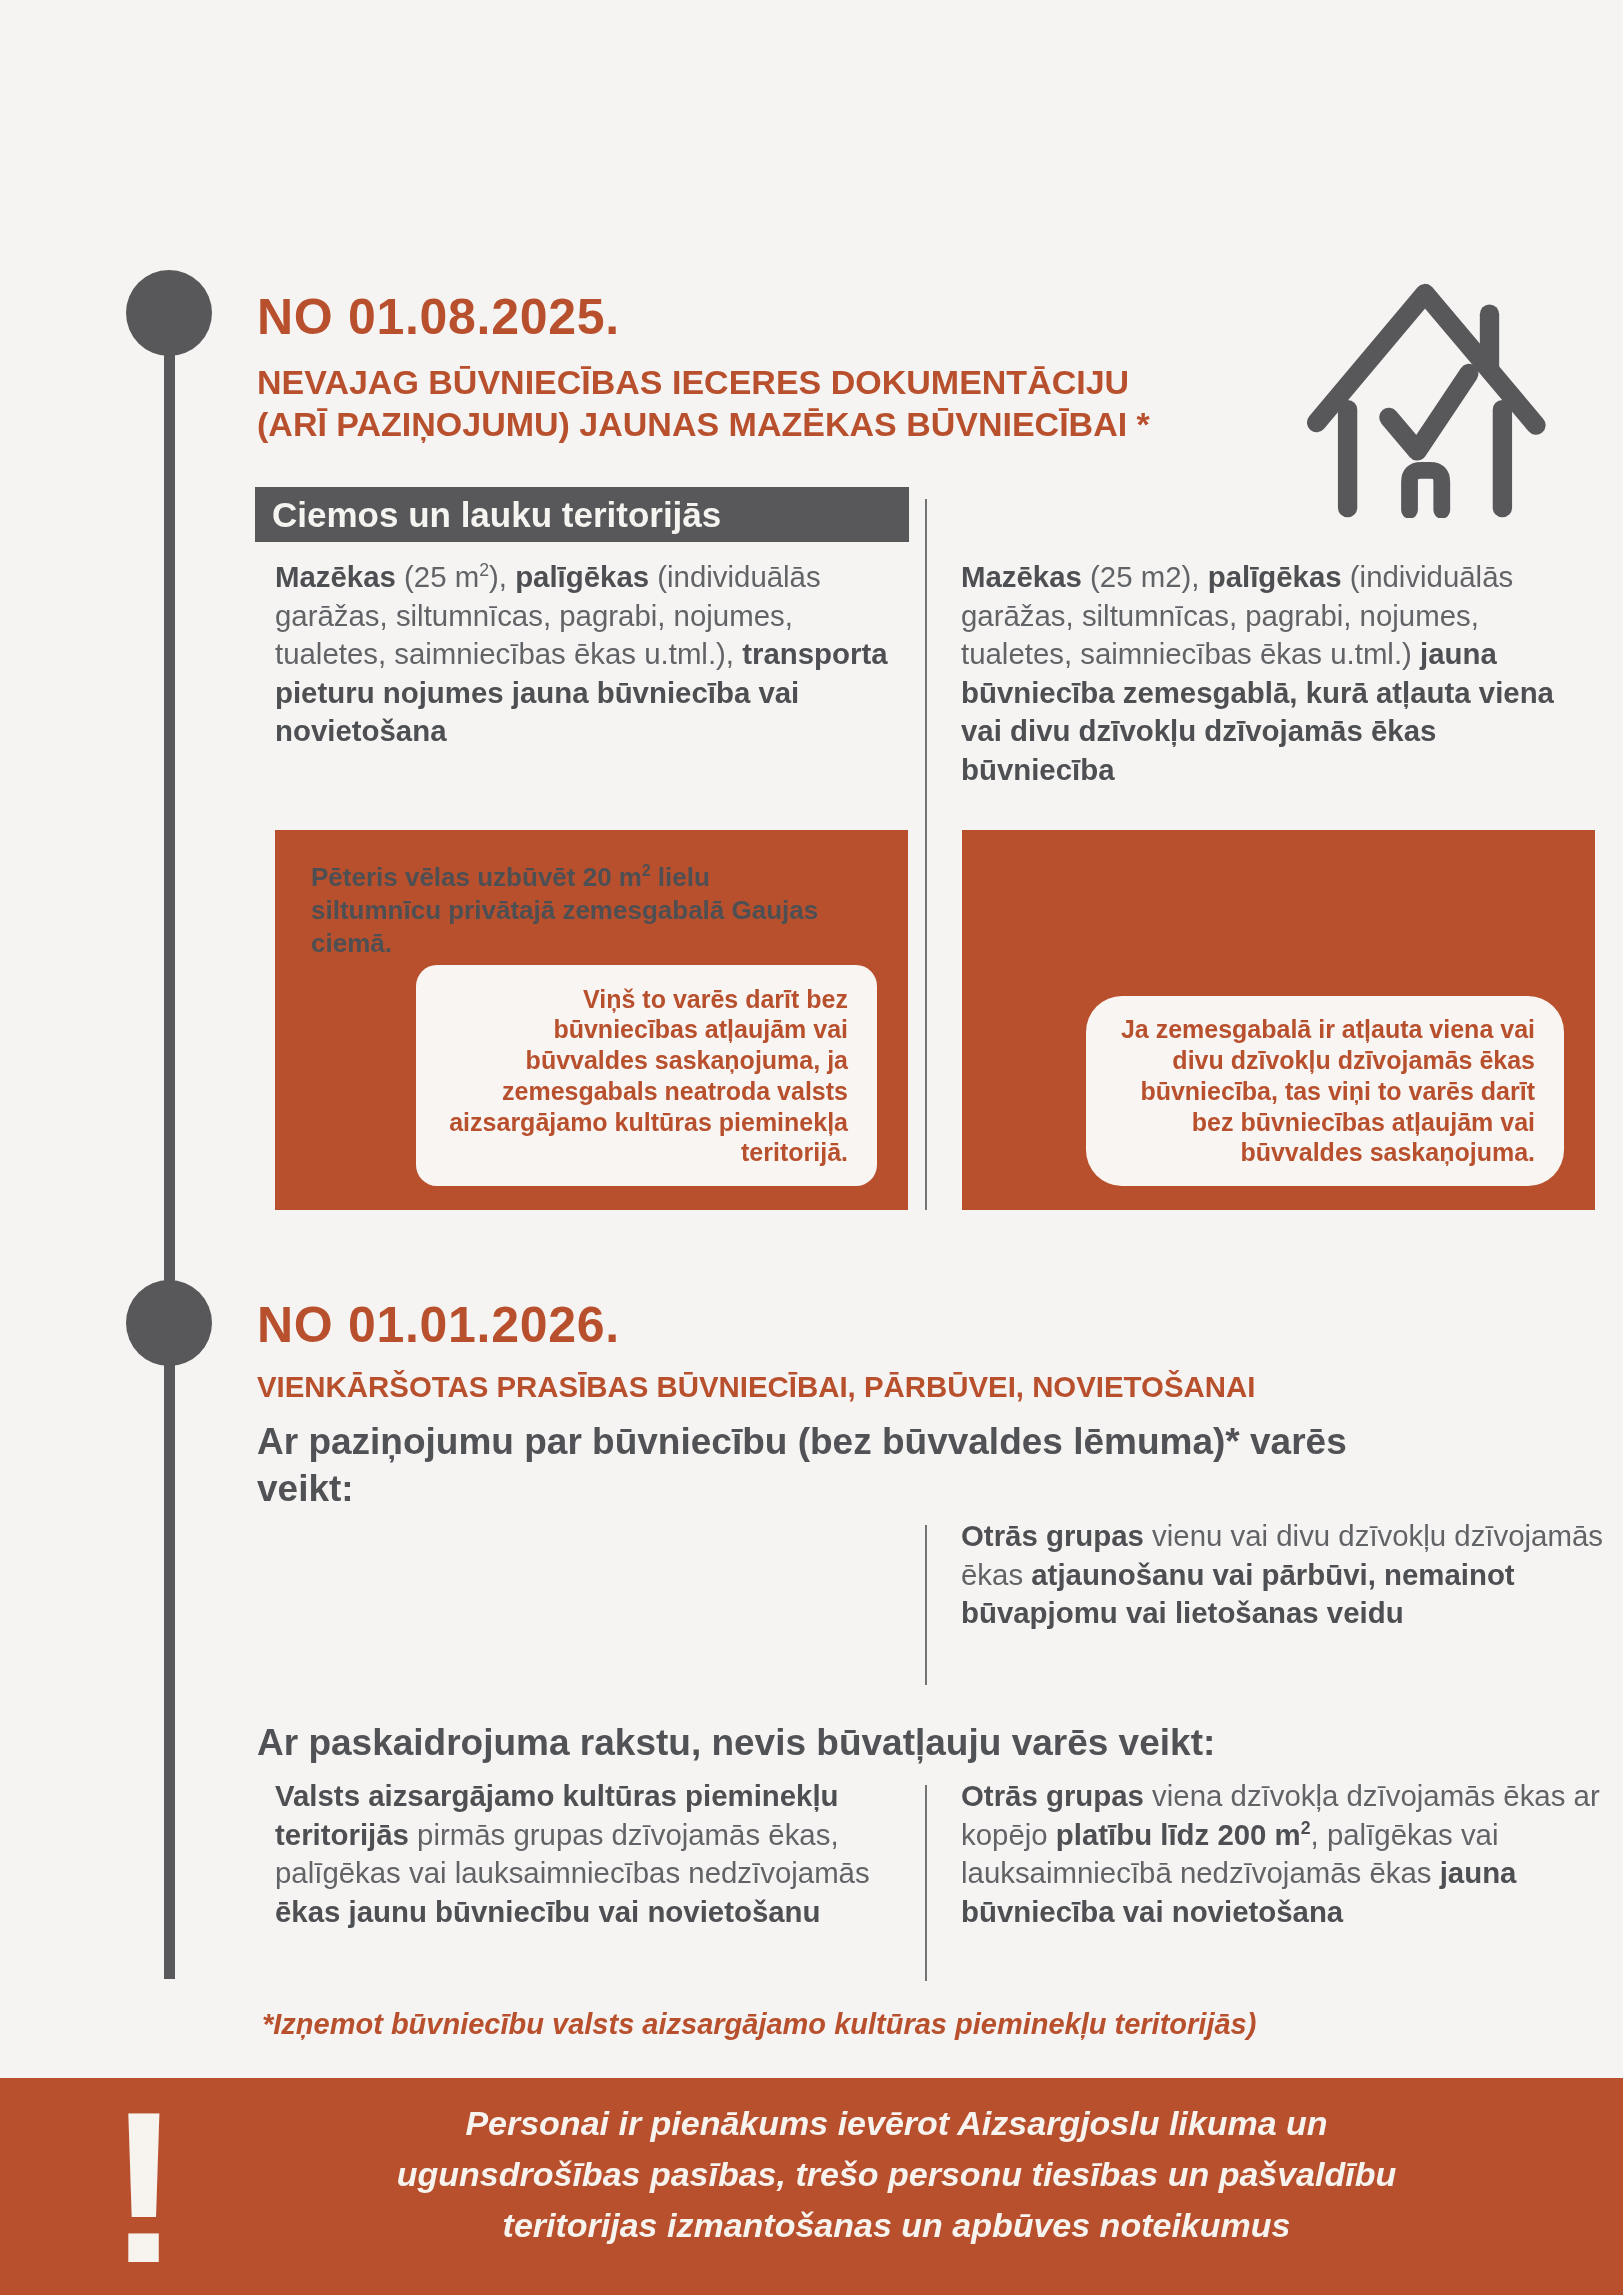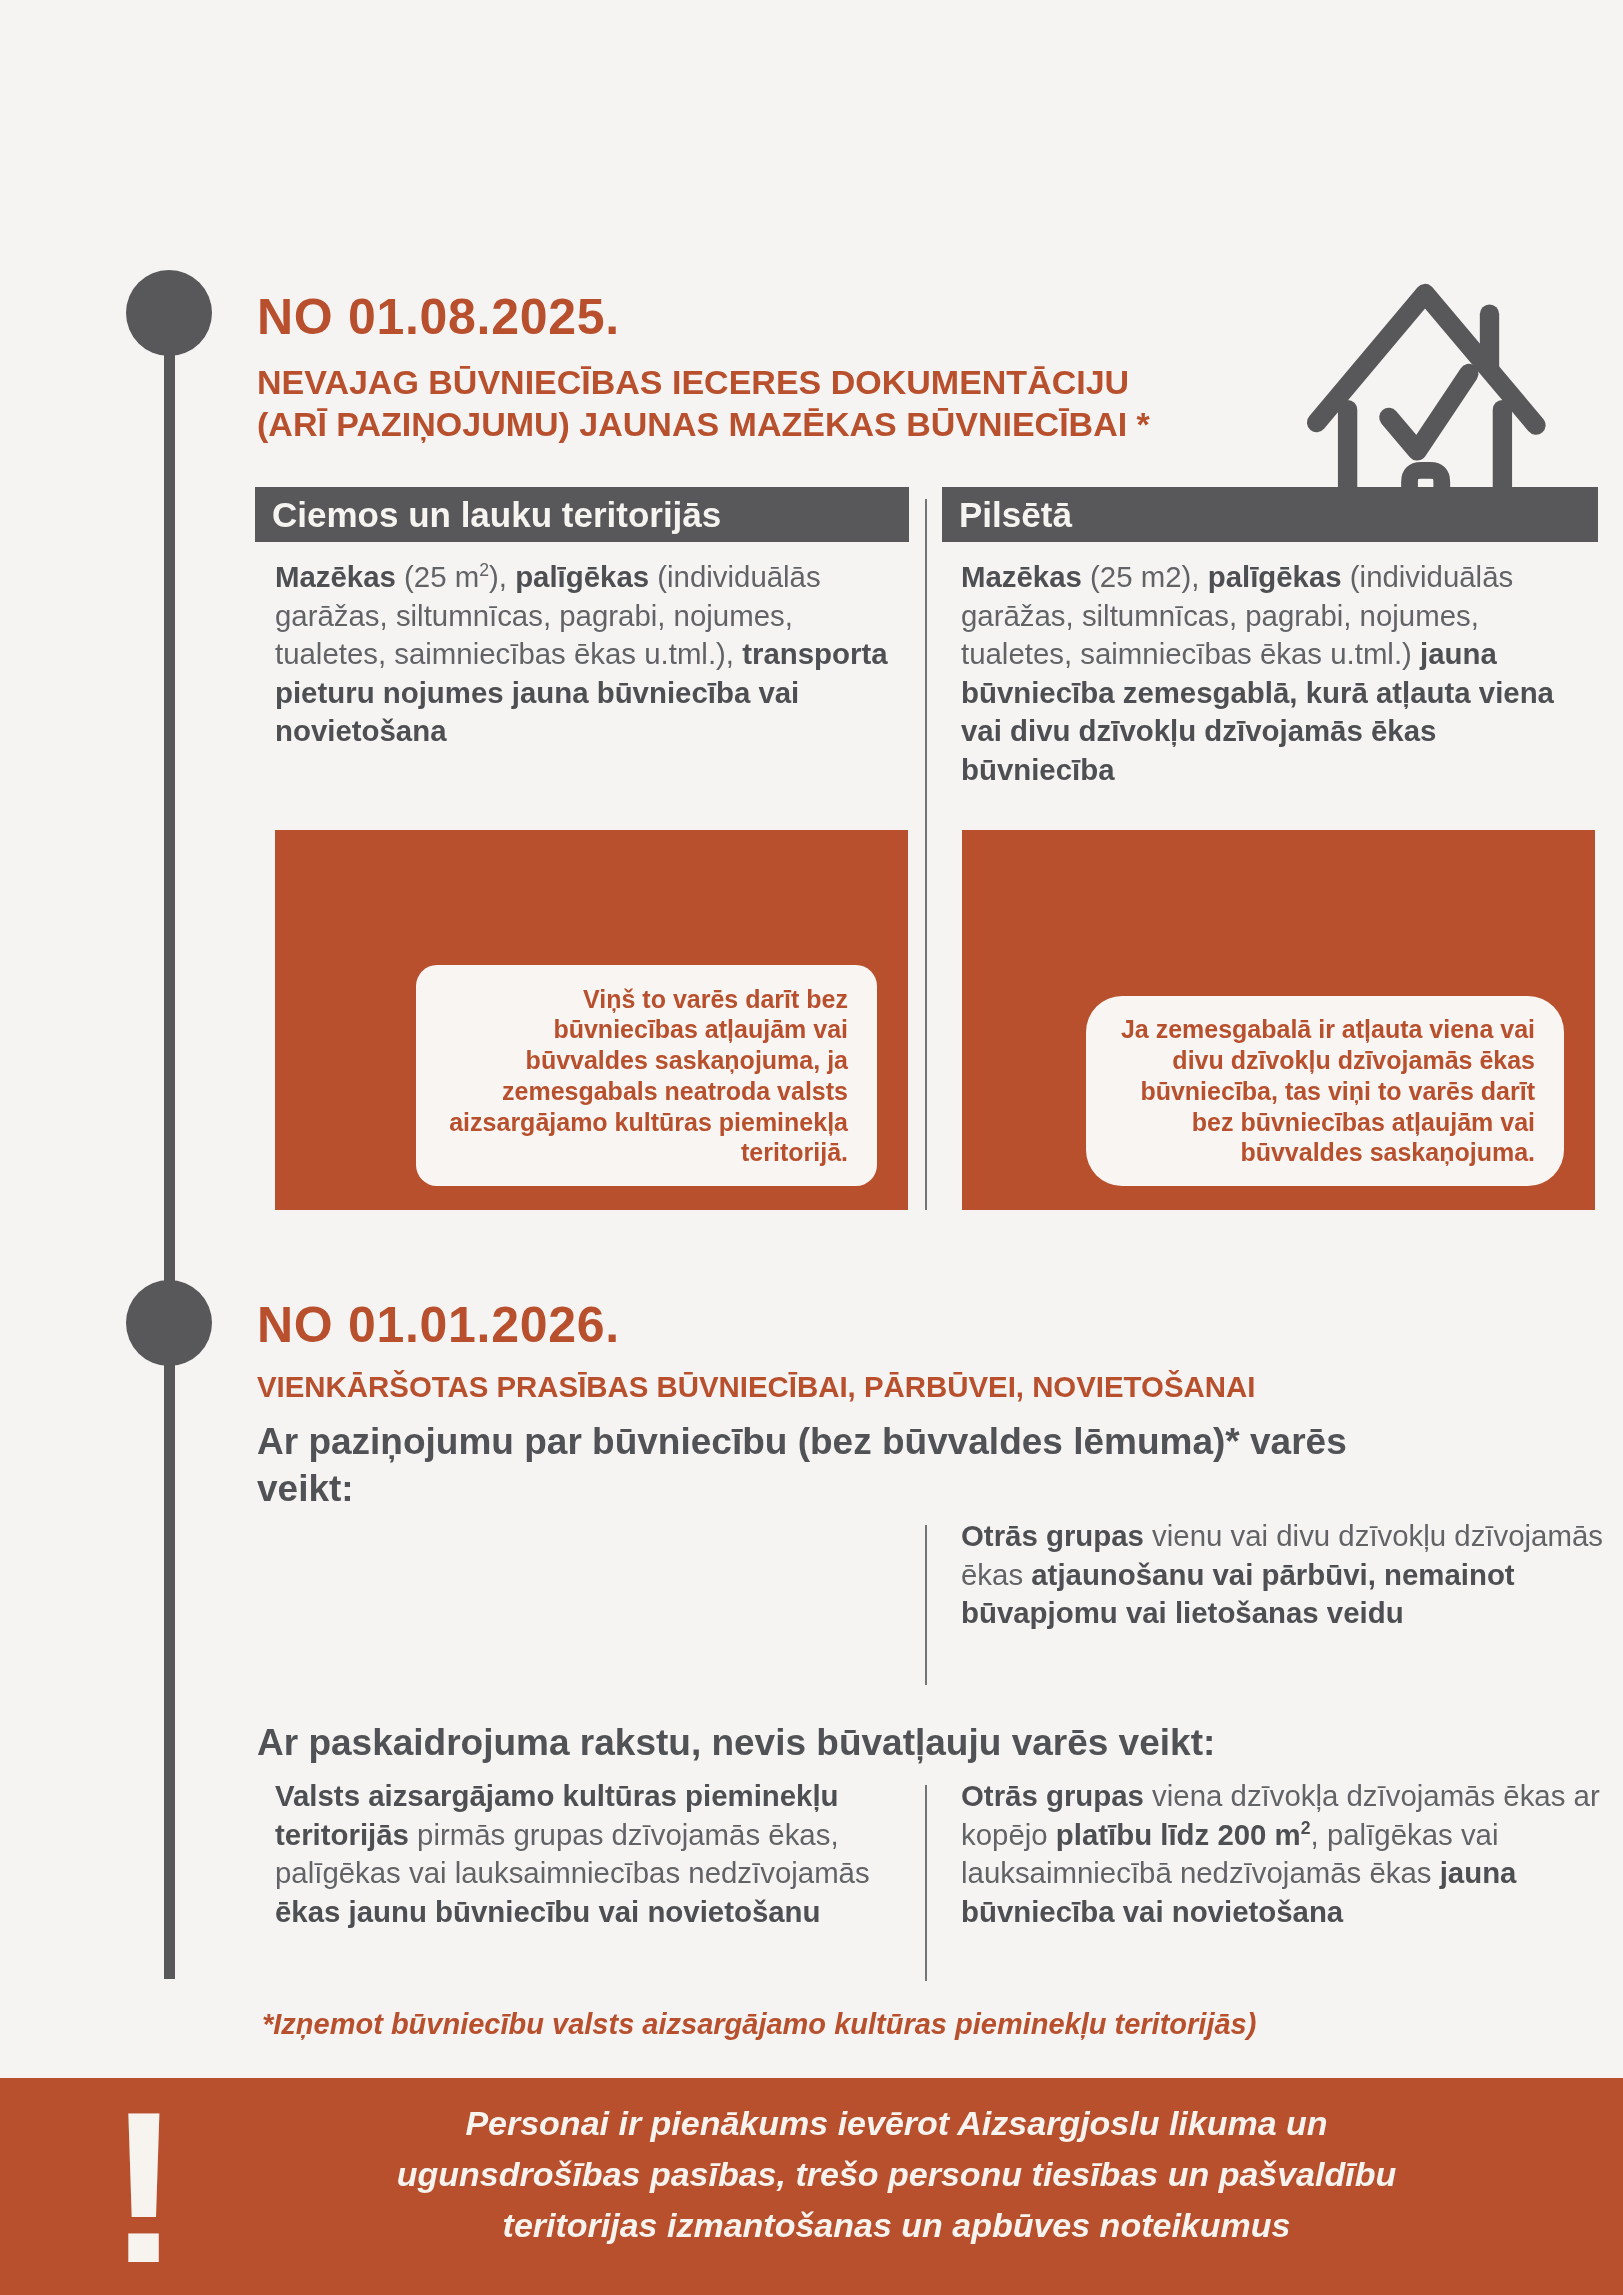--- a/index.html
+++ b/index.html
@@ -82,30 +82,28 @@
       <path d="M20 58 L20 96"></path>
       <path d="M80 58 L80 96"></path>
       <path d="M36 61 L47 74 L67 44"></path>
       <path d="M44 97 L44 86 Q44 81.5 48.5 81.5 L52 81.5 Q56.5 81.5 56.5 86 L56.5 97" stroke-width="6.5"></path>
     </g>
   </svg>
 
   <div class="abs colband band1">
     <span>Ciemos un lauku teritorijās</span>
   </div>
-  <div class="abs colband band2">
-    <span>Pilsētā</span>
-  </div>
 
   <div class="abs vdiv vdiv1"></div>
 
   <div class="abs body-text" style="left:275px;top:558px;width:622px;"><span class="seg-bold">Mazēkas</span><span> (25 m</span><sup>2</sup><span>), </span><span class="seg-bold">palīgēkas</span><span> (individuālās garāžas, siltumnīcas, pagrabi, nojumes, tualetes, saimniecības ēkas u.tml.), </span><span class="seg-bold">transporta pieturu nojumes jauna būvniecība vai novietošana</span></div>
   <div class="abs body-text" style="left:961px;top:558px;width:631px;"><span class="seg-bold">Mazēkas</span><span> (25 m2), </span><span class="seg-bold">palīgēkas</span><span> (individuālās garāžas, siltumnīcas, pagrabi, nojumes, tualetes, saimniecības ēkas u.tml.) </span><span class="seg-bold">jauna būvniecība zemesgablā, kurā atļauta viena vai divu dzīvokļu dzīvojamās ēkas būvniecība</span></div>
 
   <div class="abs redbox rb1">
+    <div class="rb-intro" style="width:523px;"><span class="seg-bold">Pēteris vēlas uzbūvēt 20 m</span><sup class="seg-bold">2</sup><span class="seg-bold"> lielu siltumnīcu privātajā zemesgabalā Gaujas ciemā.</span></div>
     <div class="callout" style="width:461px;border-radius:21px;">Viņš to varēs darīt bez būvniecības atļaujām vai būvvaldes saskaņojuma, ja zemesgabals neatroda valsts aizsargājamo kultūras pieminekļa teritorijā.</div>
   </div>
   <div class="abs redbox rb2">
     <div class="callout" style="width:478px;">Ja zemesgabalā ir atļauta viena vai divu dzīvokļu dzīvojamās ēkas būvniecība, tas viņi to varēs darīt bez būvniecības atļaujām vai būvvaldes saskaņojuma.</div>
   </div>
 
   <div class="abs date-h" style="left:257px;top:1296px;">NO 01.01.2026.</div>
   <div class="abs gray-h" style="left:257px;top:1419px;width:1145px;">Ar paziņojumu par būvniecību (bez būvvaldes lēmuma)* varēs veikt:</div>
 
   <div class="abs sub-h" style="left:257px;top:1369px;font-size:29.4px;">VIENKĀRŠOTAS PRASĪBAS BŪVNIECĪBAI, PĀRBŪVEI, NOVIETOŠANAI</div>

